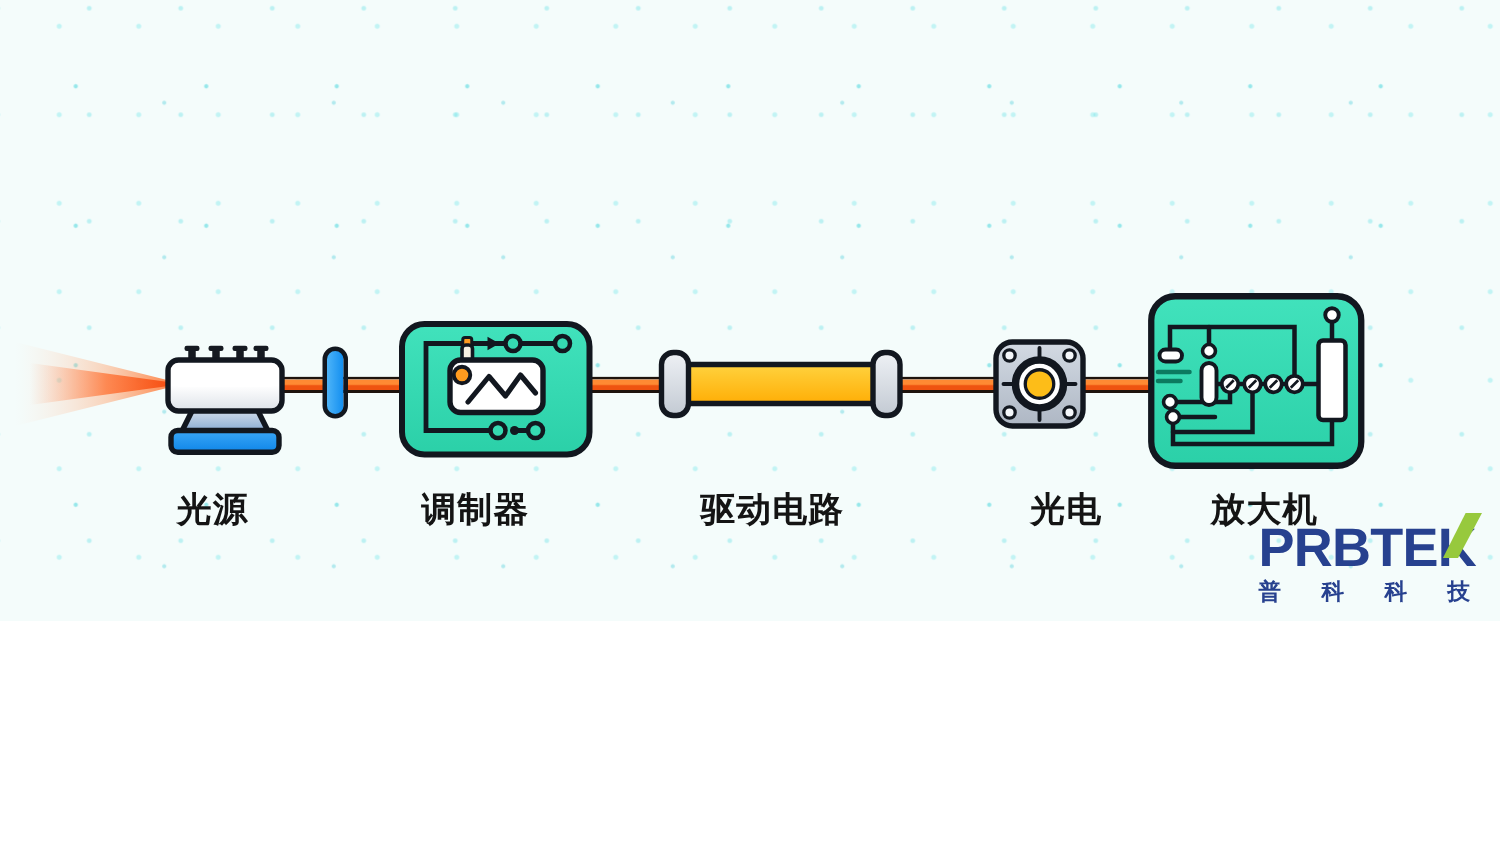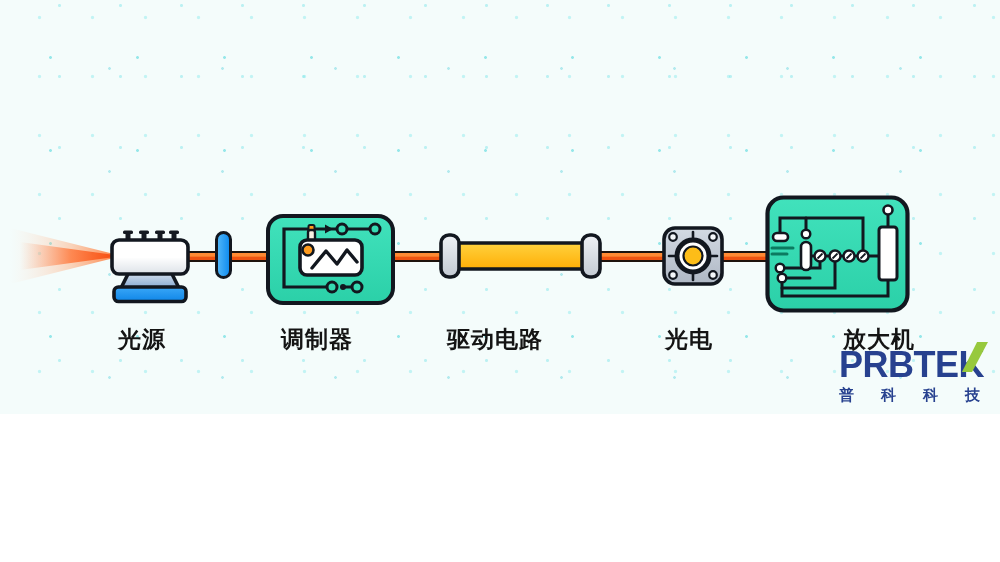--- a/index.html
+++ b/index.html
@@ -203,23 +203,23 @@
       </g>
     </g>
     <rect x="116" y="34" width="18" height="53" rx="3" fill="#ffffff" stroke="#12171f" stroke-width="3"></rect>
     <circle cx="125" cy="17" r="4.5" fill="#ffffff" stroke="#12171f" stroke-width="2.6"></circle>
     <circle cx="17" cy="75" r="4.3" fill="#ffffff" stroke="#12171f" stroke-width="2.4"></circle>
     <circle cx="19" cy="85" r="4.3" fill="#ffffff" stroke="#12171f" stroke-width="2.4"></circle>
   </svg>
 
   <span class="stage-label" style="left:142px">光源</span>
   <span class="stage-label" style="left:317px">调制器</span>
-  <span class="stage-label" style="left:495px">驱动电路</span>
-  <span class="stage-label" style="left:689px">光电</span>
-  <span class="stage-label" style="left:879px">放大机</span>
+  <span class="stage-label" style="left:515px">驱动电路</span>
+  <span class="stage-label" style="left:711px">光电</span>
+  <span class="stage-label" style="left:843px">放大机</span>
 
   <div class="logo">
     <div class="logo-brand">
       <span>PRBTEK</span>
       <div class="logo-k-accent"></div>
     </div>
     <div class="logo-subtitle">普科科技</div>
   </div>
 
 </div>

